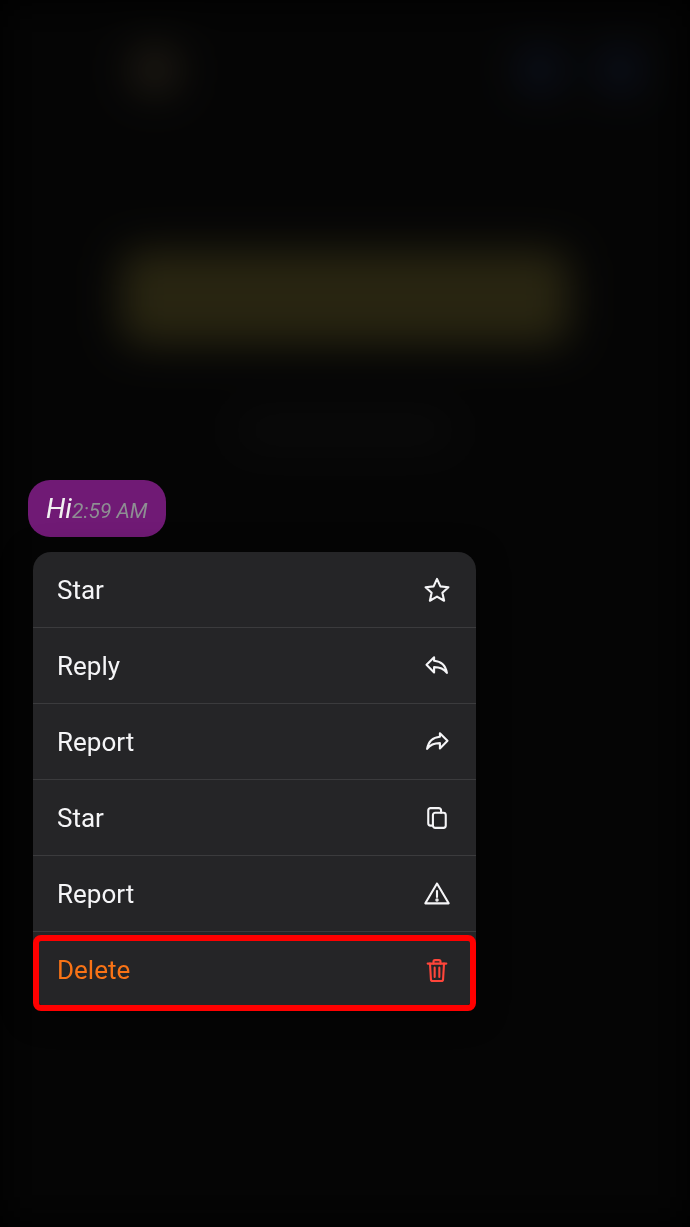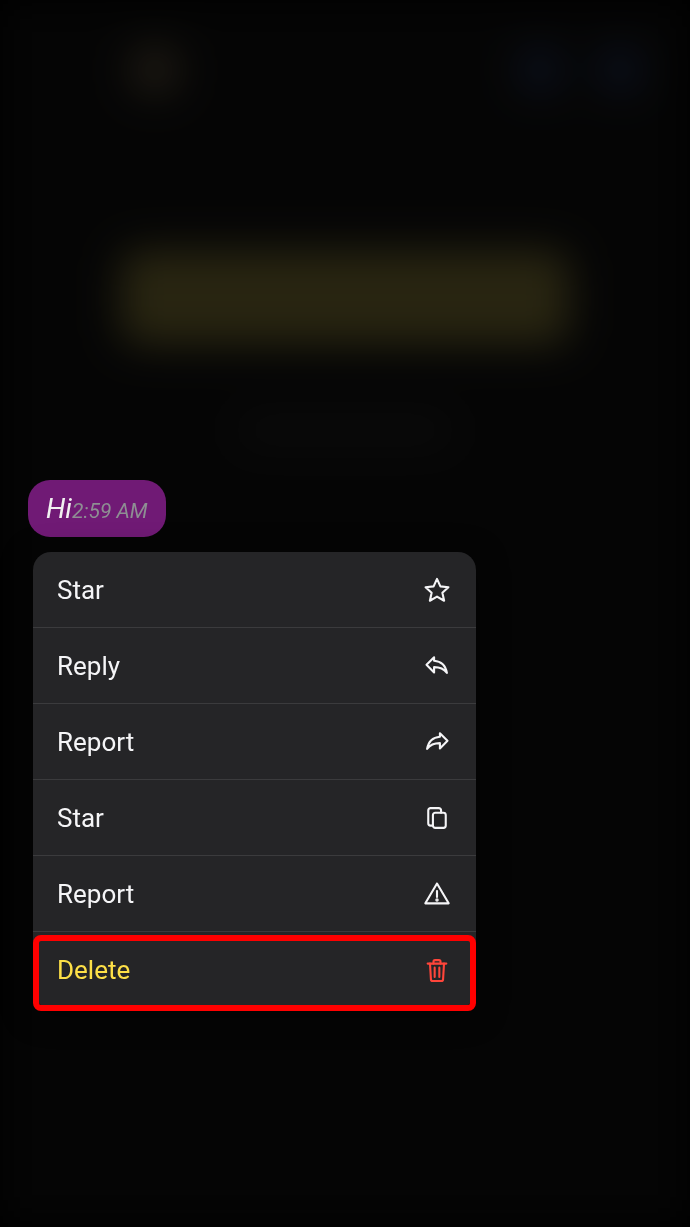--- a/index.html
+++ b/index.html
@@ -114,21 +114,21 @@
   .menu-icon {
     width: 30px;
     height: 30px;
     display: flex;
     align-items: center;
     justify-content: center;
     color: #f5f5f7;
   }
   .menu-icon svg { width: 28px; height: 28px; }
 
-  .menu-item.destructive .menu-label { color: #fde047; }
+  .menu-item.destructive .menu-label { color: #f97316; }
   .menu-item.destructive .menu-icon  { color: #ff453a; }
 
   .highlight-box {
     position: absolute;
     border: 6px solid #ff0000;
     border-radius: 8px;
     pointer-events: none;
   }
 </style>
 </head>

